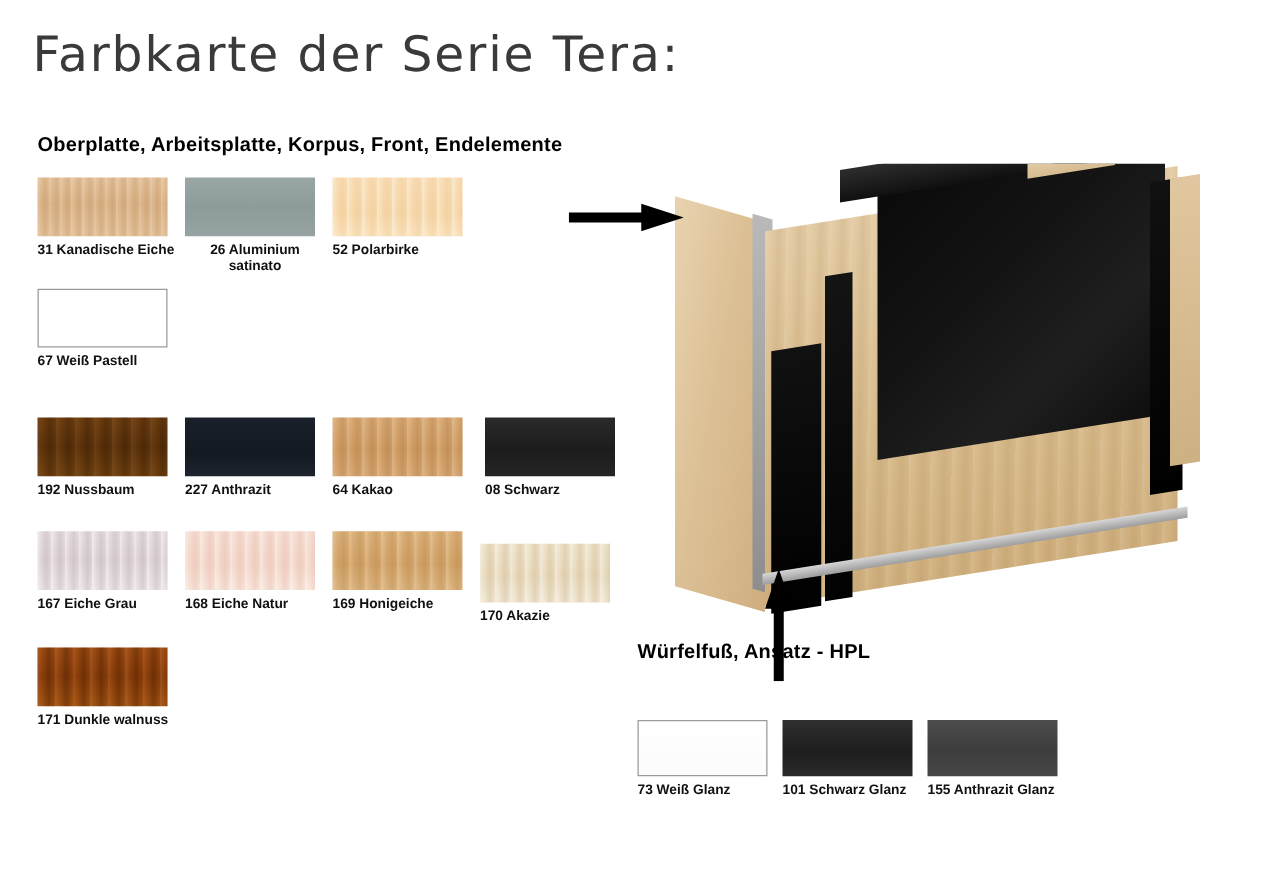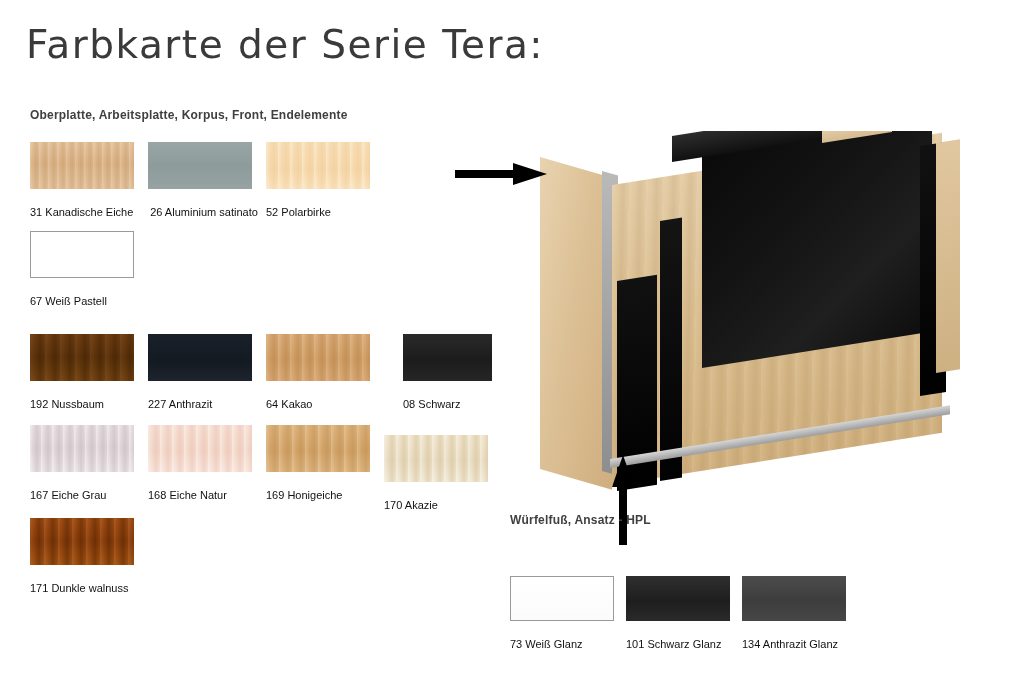--- a/index.html
+++ b/index.html
@@ -25,23 +25,23 @@
     letter-spacing: 1.5px;
     color: #3a3a3a;
     font-family: "DejaVu Sans", sans-serif;
     font-weight: 400;
     white-space: nowrap;
   }
 
   
   .section-heading {
     position: absolute;
-    font-size: 12px;
+    font-size: 16px;
     font-weight: bold;
-    color: #404040;
+    color: #000000;
     letter-spacing: 0.2px;
     white-space: nowrap;
   }
   #heading-main { left: 30px; top: 108px; }
   #heading-hpl  { left: 510px; top: 513px; }
 
   
   .swatch-grid {
     position: absolute;
   }
@@ -50,23 +50,23 @@
   }
   .swatch .chip {
     width: 104px;
     height: 47px;
     box-sizing: border-box;
   }
   .swatch .chip.bordered {
     border: 1px solid #9a9a9a;
   }
   .swatch .caption {
-    margin-top: 17px;
+    margin-top: 5px;
     font-size: 11px;
-    font-weight: normal;
+    font-weight: bold;
     line-height: 12.5px;
     color: #111111;
     width: 112px;
   }
 
   
   .hpl .chip {
     width: 104px;
     height: 45px;
   }
@@ -300,21 +300,21 @@
   <div class="swatch" style="left:148px; top:334px;">
     <div class="chip f-anthrazit"></div>
     <div class="caption">227 Anthrazit</div>
   </div>
 
   <div class="swatch" style="left:266px; top:334px;">
     <div class="chip f-kakao"></div>
     <div class="caption">64 Kakao</div>
   </div>
 
-  <div class="swatch" style="left:403px; top:334px;">
+  <div class="swatch" style="left:388px; top:334px;">
     <div class="chip f-schwarz"></div>
     <div class="caption">08 Schwarz</div>
   </div>
 
   <div class="swatch" style="left:30px; top:425px;">
     <div class="chip f-eiche-grau"></div>
     <div class="caption">167 Eiche Grau</div>
   </div>
 
   <div class="swatch" style="left:148px; top:425px;">
@@ -376,15 +376,15 @@
     <div class="caption">73 Weiß Glanz</div>
   </div>
 
   <div class="swatch" style="left:626px; top:576px;">
     <div class="chip f-schwarz-glanz"></div>
     <div class="caption">101 Schwarz Glanz</div>
   </div>
 
   <div class="swatch" style="left:742px; top:576px;">
     <div class="chip f-anthrazit-glanz"></div>
-    <div class="caption">134 Anthrazit Glanz</div>
+    <div class="caption">155 Anthrazit Glanz</div>
   </div>
 </div>
 
 </body></html>

